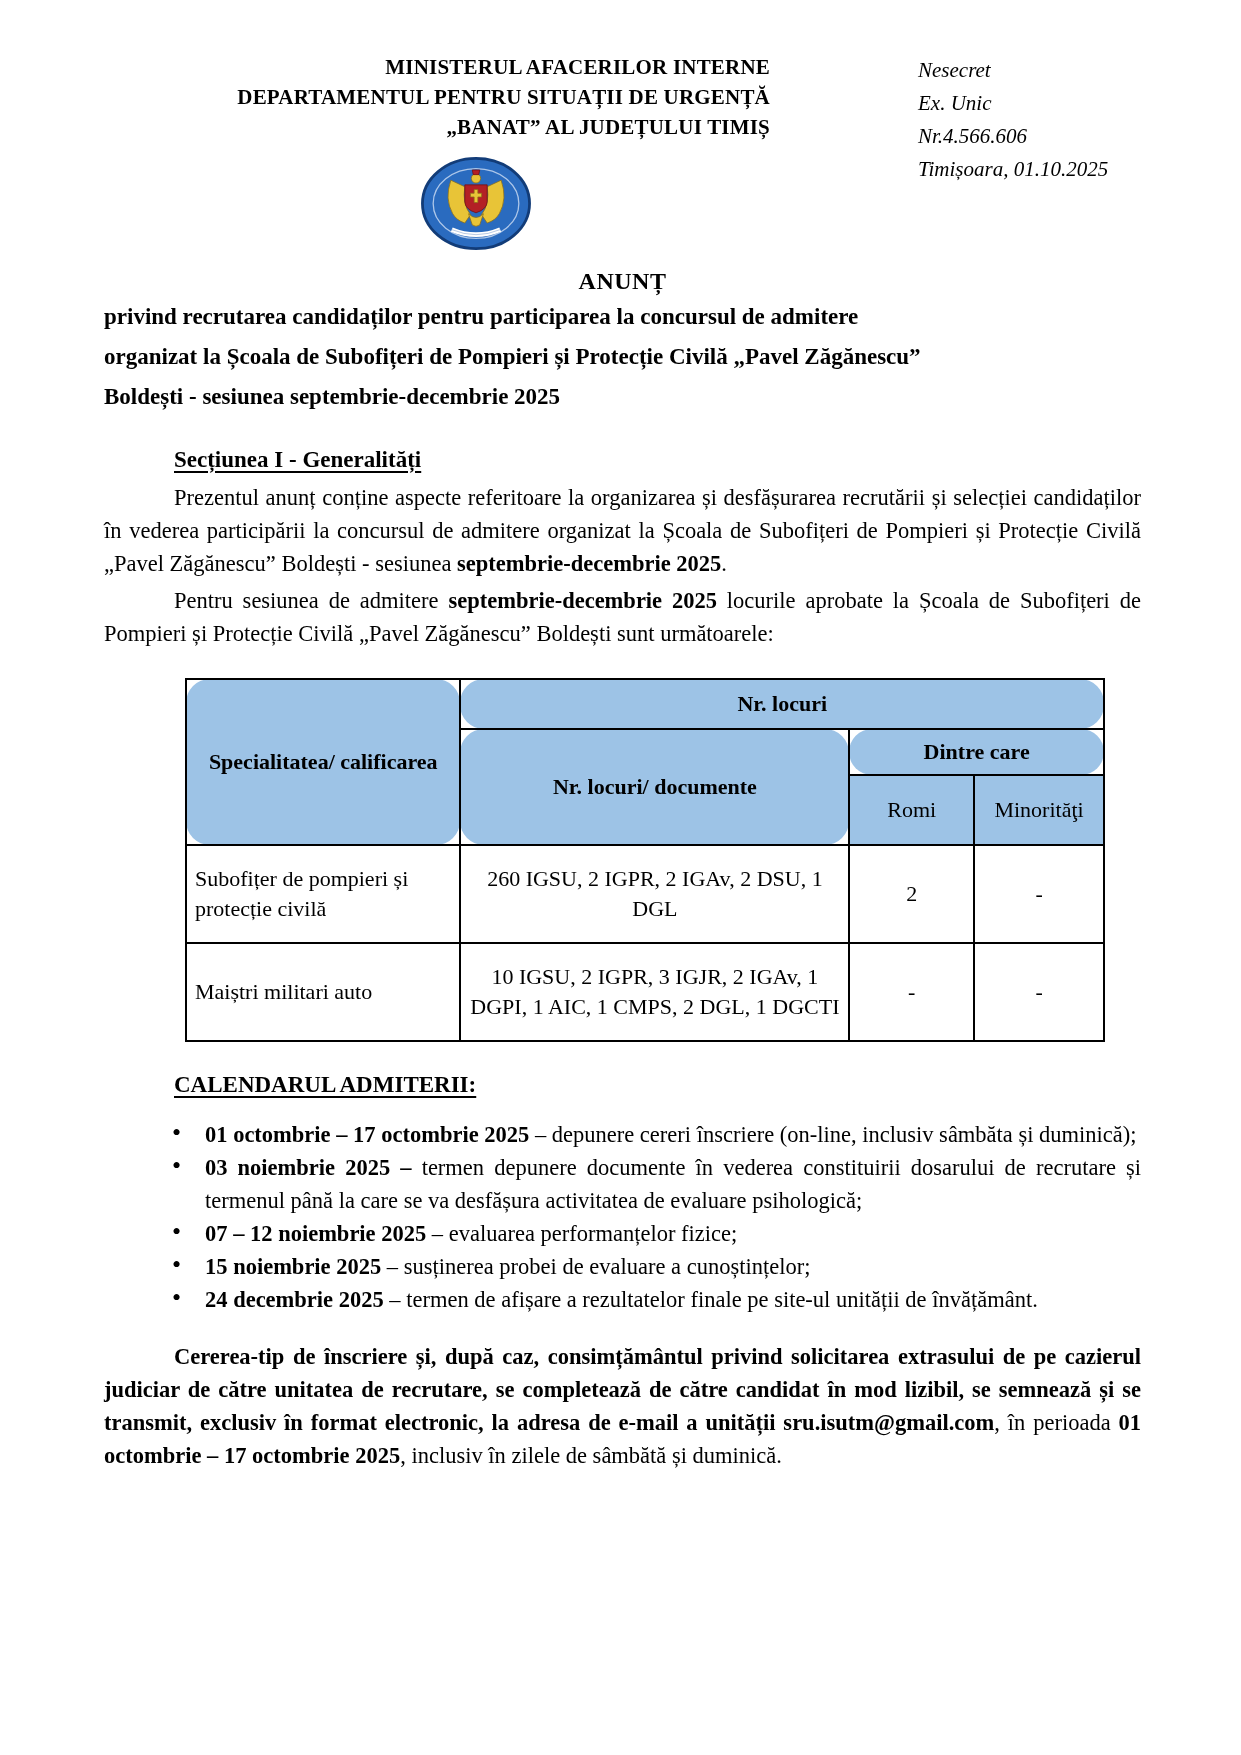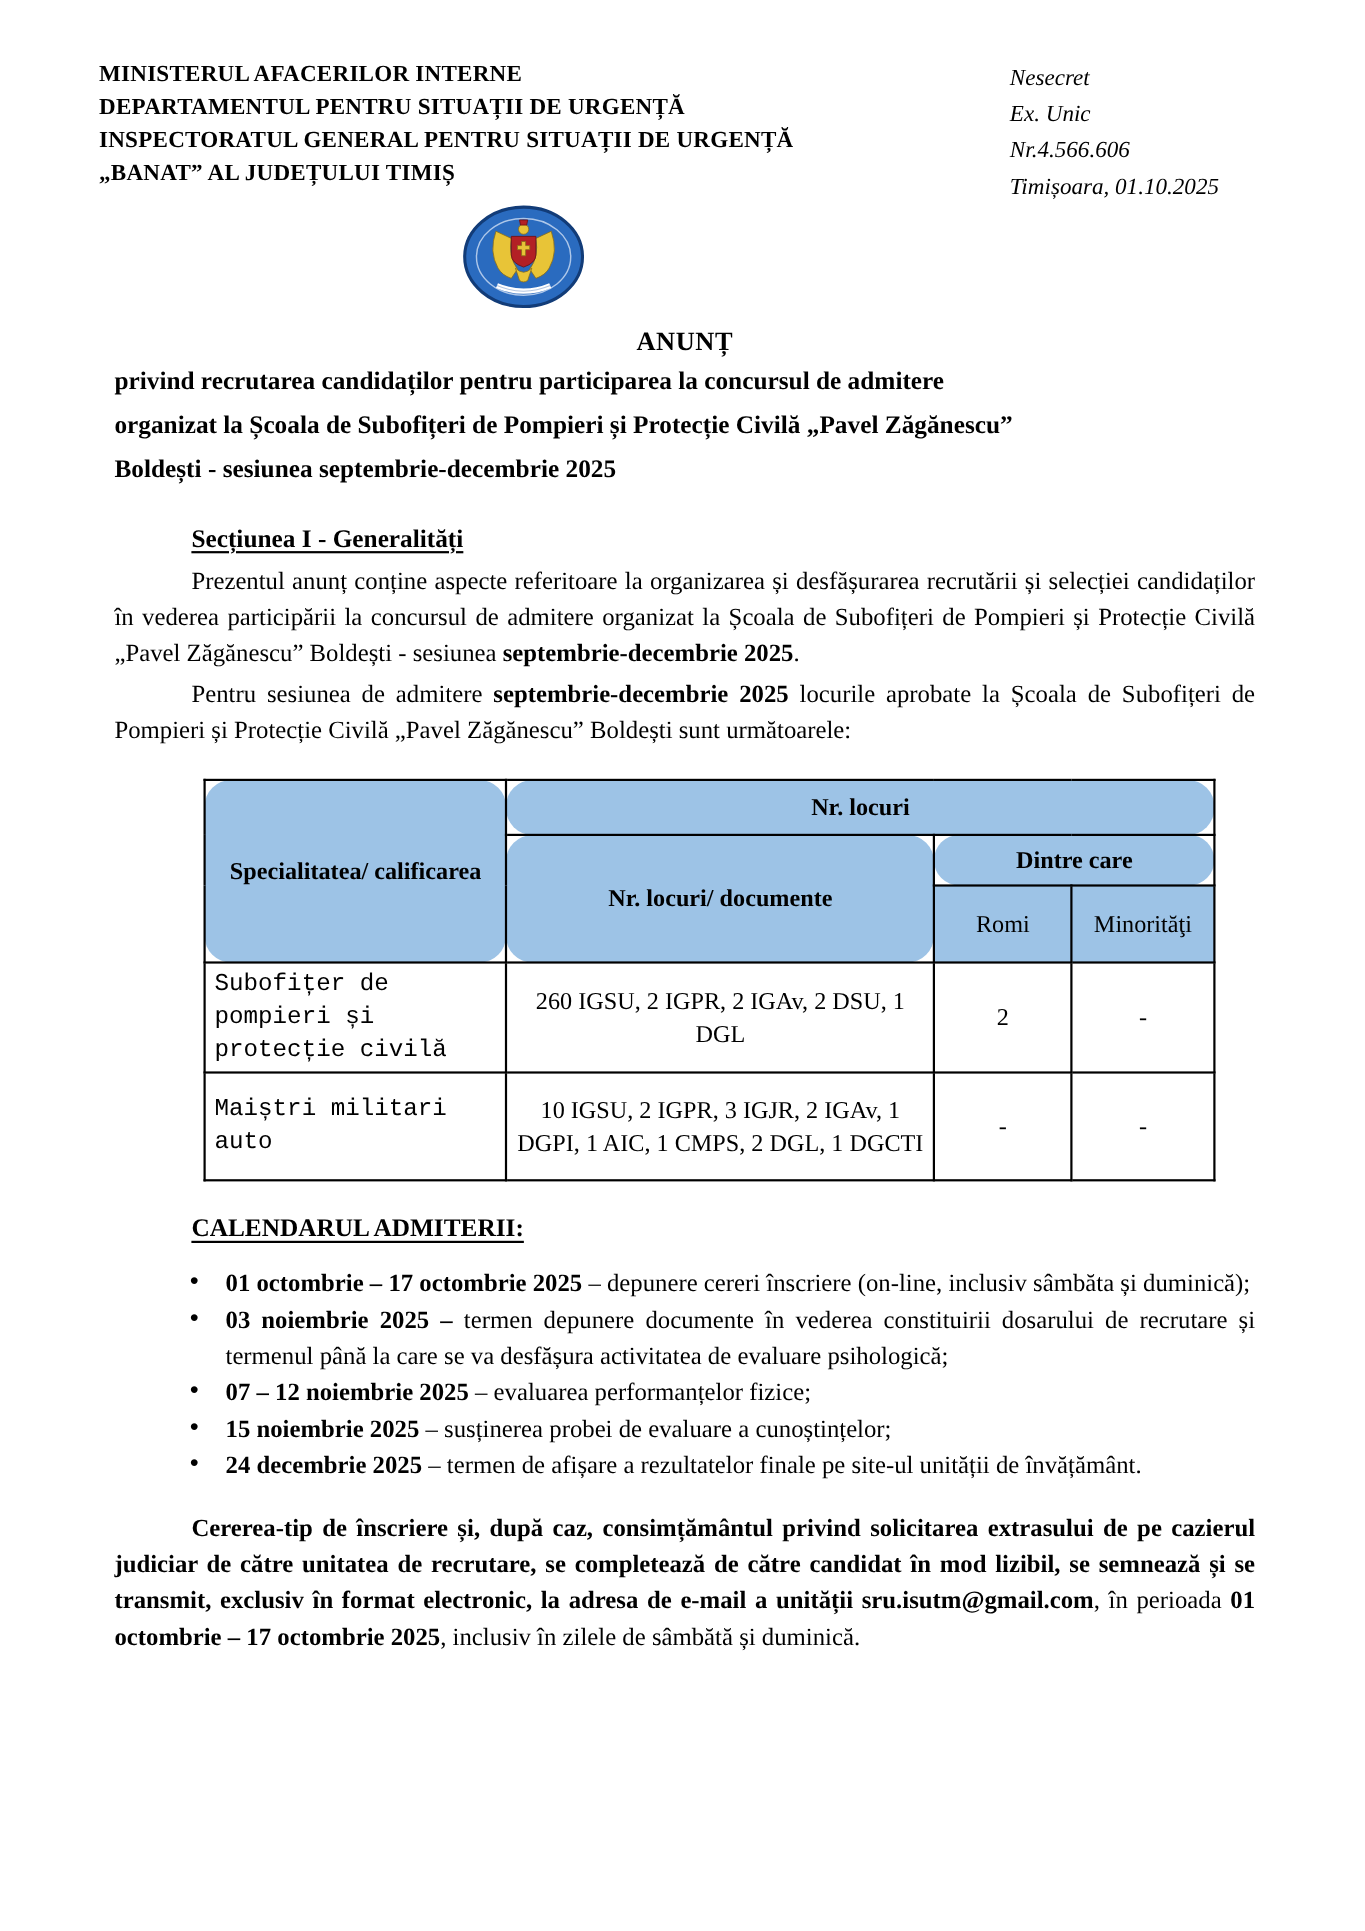--- a/index.html
+++ b/index.html
@@ -11,21 +11,21 @@
     box-sizing:border-box;
     padding:52px 100px 0 104px;
     font-family:"Liberation Serif", serif;
     color:#000;
     overflow:hidden;
   }
   .b{font-weight:bold;}
   
   .hdr-left{
     width:680px;margin-left:-14px;
-    text-align:left;
+    text-align:right;
     font-weight:bold;font-size:21px;line-height:30px;
     letter-spacing:.2px;
   }
   .hdr-right{
     position:absolute;left:918px;top:54px;
     font-style:italic;font-size:21px;line-height:33px;
     text-align:left;white-space:nowrap;
   }
   
   .emblem{width:112px;height:95px;margin:14px 0 0 316px;}
@@ -63,21 +63,21 @@
     border-radius:24px;
   }
   table.places td.hdr-light{
     background:var(--table-header-bg,#9DC3E6);
     font-weight:normal;
     margin-left:32px;
   }
   table.places tr.hr1 td{height:40px;}
   table.places tr.hr2 td{height:36px;}
   table.places tr.hr3 td{height:60px;}
-  table.places td.left{text-align:left;font-family:Liberation Mono, monospace;}
+  table.places td.left{text-align:left;}
   table.places tr.body-row td{height:88px;}
   
   ul.calendar{
     margin:16px 0 0;padding:0 0 0 101px;
     font-size:22.5px;line-height:33px;
   }
   ul.calendar li{
     list-style:none;position:relative;
     text-align:justify;
     margin:0;
@@ -95,21 +95,20 @@
   }
 </style>
 </head>
 <body>
 
 <div class="page">
 
   <div class="hdr-left">
       <div>MINISTERUL AFACERILOR INTERNE</div>
       <div>DEPARTAMENTUL PENTRU SITUAȚII DE URGENȚĂ</div>
-      <div>INSPECTORATUL GENERAL PENTRU SITUAȚII DE URGENȚĂ</div>
       <div>„BANAT” AL JUDEȚULUI TIMIȘ</div>
     </div>
 
   <div class="hdr-right">
       <div>Nesecret</div>
       <div>Ex. Unic</div>
       <div>Nr.4.566.606</div>
       <div>Timișoara, 01.10.2025</div>
     </div>
 

